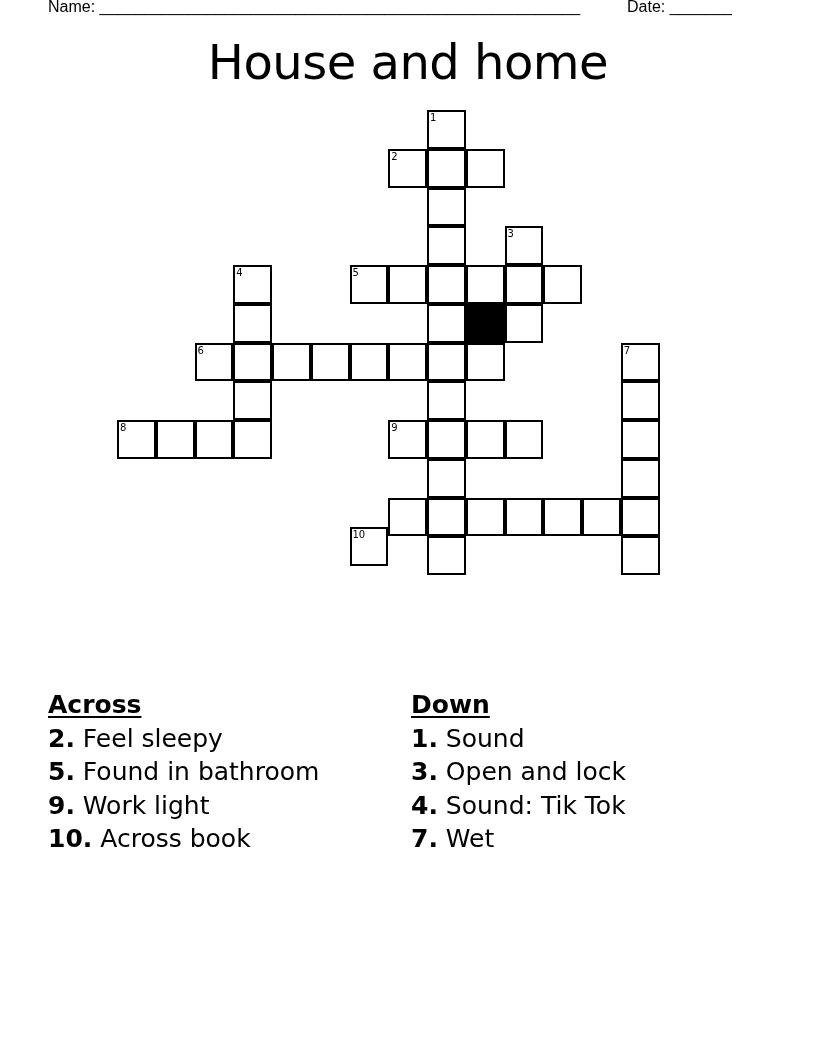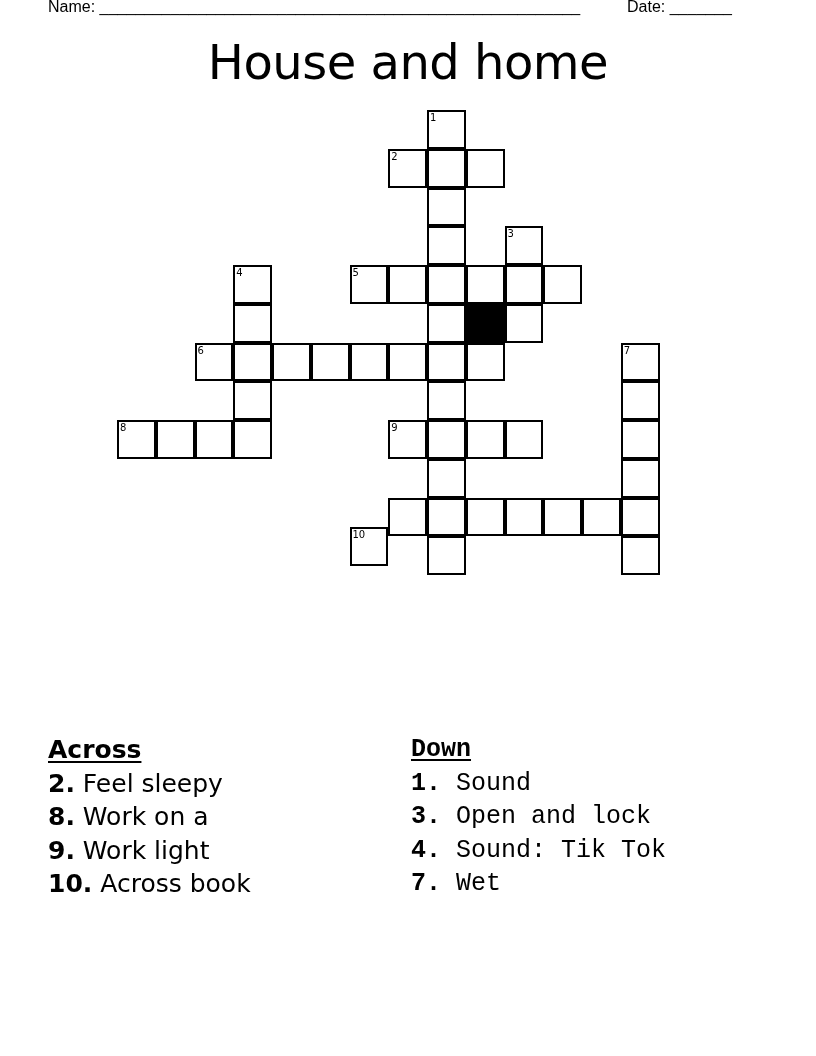--- a/index.html
+++ b/index.html
@@ -57,27 +57,27 @@
     .cell .num {
       position: absolute;
       top: 0px;
       left: 1px;
       font-family: "DejaVu Sans", sans-serif;
       font-size: 10px;
       line-height: 11px;
     }
     .clues {
       position: absolute;
-      top: 733px;
+      top: 688px;
       font-family: "DejaVu Sans", sans-serif;
       font-size: 25px;
       line-height: 33.5px;
     }
     .clues.across { left: 48px; }
-    .clues.down { left: 411px; font-family: Liberation Mono, monospace; }
+    .clues.down { left: 411px; }
     .clues h2 {
       margin: 0;
       font-size: 25px;
       font-weight: bold;
       text-decoration: underline;
       text-underline-offset: 3px;
       line-height: 33.5px;
     }
     .clue {
       white-space: nowrap;
@@ -164,21 +164,21 @@
     <div class="cell" style="left: 543.25px; top: 497.5px;"></div>
     <div class="cell" style="left: 582px; top: 497.5px;"></div>
     <div class="cell" style="left: 620.75px; top: 497.5px;"></div>
     <div class="cell" style="left: 427px; top: 536.25px;"></div>
     <div class="cell" style="left: 620.75px; top: 536.25px;"></div>
   </div>
 
 <div class="clues across">
   <h2>Across</h2>
   <div class="clue"><span class="cnum">2.</span><span> Feel sleepy</span></div>
-  <div class="clue"><span class="cnum">8.</span><span> Work on a</span></div>
+  <div class="clue"><span class="cnum">5.</span><span> Found in bathroom</span></div>
   <div class="clue"><span class="cnum">9.</span><span> Work light</span></div>
   <div class="clue"><span class="cnum">10.</span><span> Across book</span></div>
 </div>
 
 <div class="clues down">
   <h2>Down</h2>
   <div class="clue"><span class="cnum">1.</span><span> Sound</span></div>
   <div class="clue"><span class="cnum">3.</span><span> Open and lock</span></div>
   <div class="clue"><span class="cnum">4.</span><span> Sound: Tik Tok</span></div>
   <div class="clue"><span class="cnum">7.</span><span> Wet</span></div>

